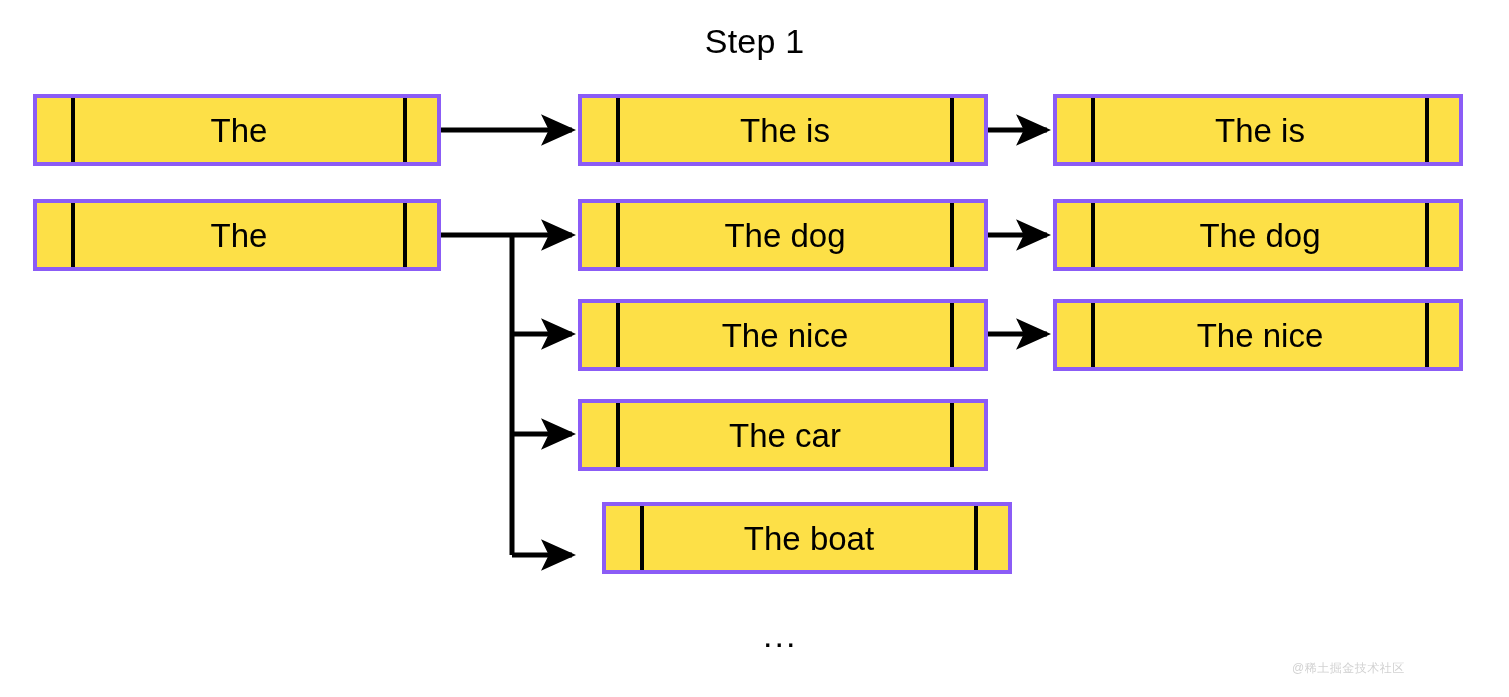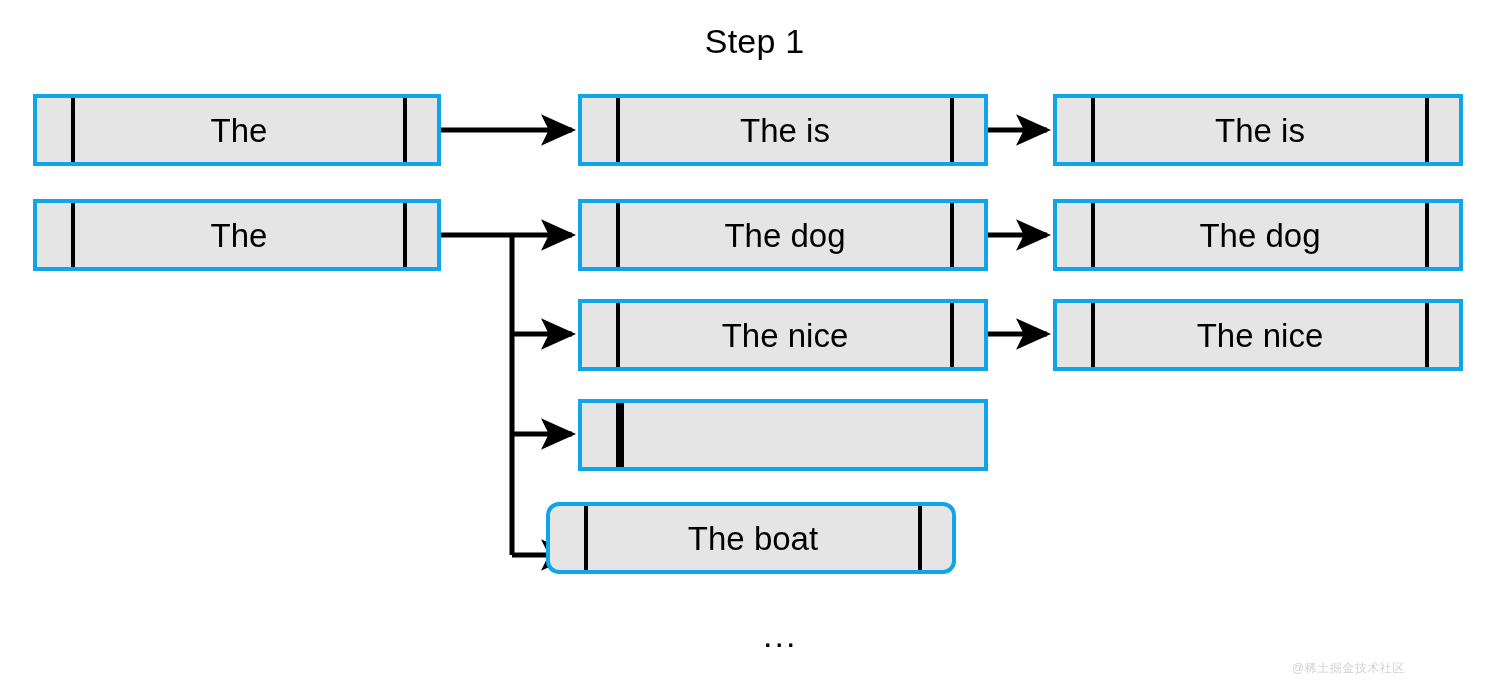--- a/index.html
+++ b/index.html
@@ -33,22 +33,22 @@
     width: 1509px;
     text-align: center;
     font-size: 34px;
     color: #000000;
     letter-spacing: 0.2px;
     white-space: nowrap;
   }
   .seq-box {
     position: absolute;
     box-sizing: border-box;
-    border: 4px solid #0ea5e9;
-    background: #e5e5e5;
+    border: 4px solid #8b5cf6;
+    background: #fde047;
     display: flex;
     flex-direction: row;
     align-items: stretch;
   }
   .cell-pad-left {
     box-sizing: border-box;
     border-right: 4px solid #000000;
     flex: 0 0 auto;
   }
   .cell-pad-right {
@@ -130,23 +130,24 @@
         <div class="cell-text">The dog</div>
         <div class="cell-pad-right" style="width: 34px;"></div>
       </div>
       <div class="seq-box" style="left: 578px; top: 299px; width: 410px; height: 72px;">
         <div class="cell-pad-left" style="width: 38px;"></div>
         <div class="cell-text">The nice</div>
         <div class="cell-pad-right" style="width: 34px;"></div>
       </div>
       <div class="seq-box" style="left: 578px; top: 399px; width: 410px; height: 72px;">
         <div class="cell-pad-left" style="width: 38px;"></div>
+        <div class="cell-text">The car</div>
         <div class="cell-pad-right" style="width: 34px;"></div>
       </div>
-      <div class="seq-box" style="left: 546px; top: 502px; width: 410px; height: 72px; border-radius: 13px;">
+      <div class="seq-box" style="left: 602px; top: 502px; width: 410px; height: 72px;">
         <div class="cell-pad-left" style="width: 38px;"></div>
         <div class="cell-text">The boat</div>
         <div class="cell-pad-right" style="width: 34px;"></div>
       </div>
       <div class="seq-box" style="left: 1053px; top: 94px; width: 410px; height: 72px;">
         <div class="cell-pad-left" style="width: 38px;"></div>
         <div class="cell-text">The is</div>
         <div class="cell-pad-right" style="width: 34px;"></div>
       </div>
       <div class="seq-box" style="left: 1053px; top: 199px; width: 410px; height: 72px;">

